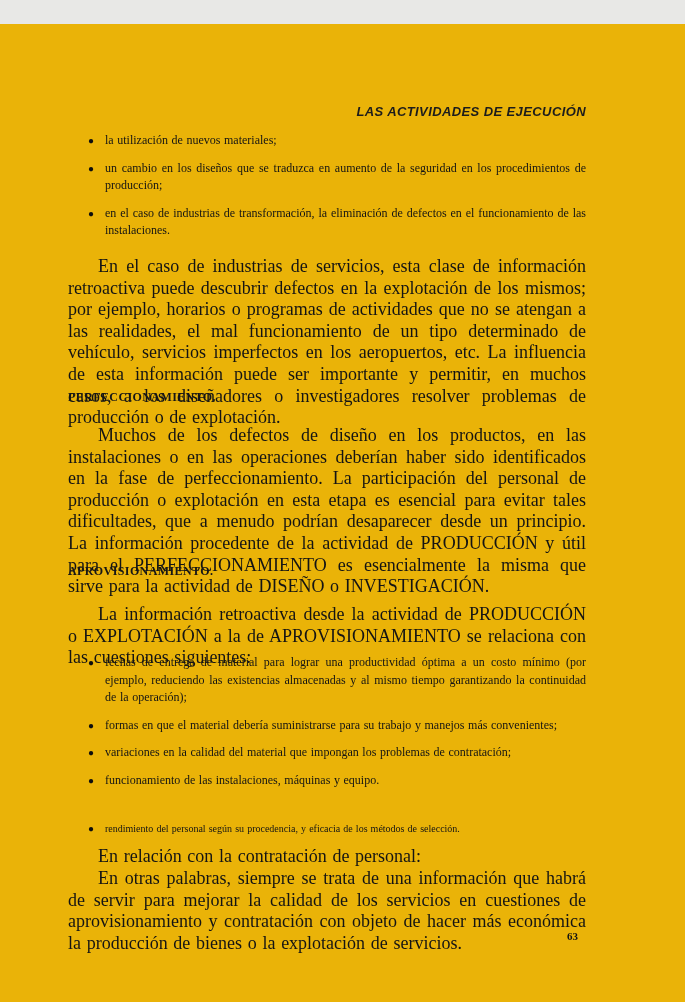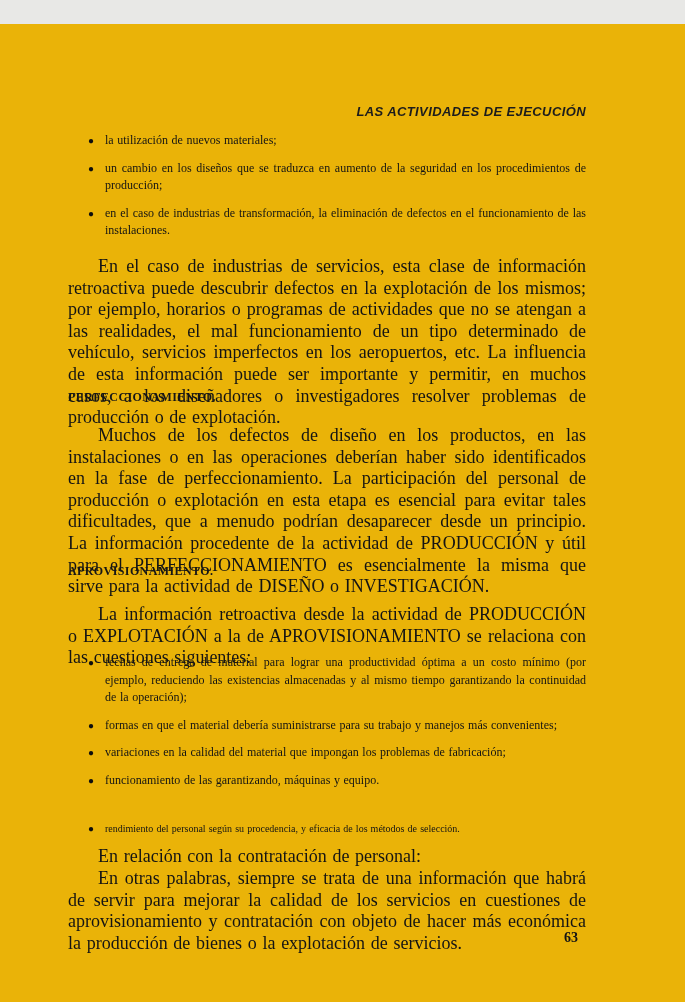--- a/index.html
+++ b/index.html
@@ -75,21 +75,21 @@
     line-height: 17.5px;
     text-align: justify;
     word-spacing: 0.6px;
   }
   .bullets-personnel .bullet-text { font-size: 10px; }
   .page-number {
     top: 906px;
     text-align: right;
     padding-right: 8px;
     box-sizing: border-box;
-    font-size: 14px;
+    font-size: 11px;
     font-weight: bold;
   }
 </style>
 </head>
 <body>
 
 <div class="page">
 
   <div class="block running-header">LAS ACTIVIDADES DE EJECUCIÓN</div>
 
@@ -122,25 +122,25 @@
     <li>
       <span class="bullet-glyph">●</span>
       <span class="bullet-text">fechas de entrega de material para lograr una productividad óptima a un costo mínimo (por ejemplo, reduciendo las existencias almacenadas y al mismo tiempo garantizando la continuidad de la operación);</span>
     </li>
     <li>
       <span class="bullet-glyph">●</span>
       <span class="bullet-text">formas en que el material debería suministrarse para su trabajo y manejos más convenientes;</span>
     </li>
     <li>
       <span class="bullet-glyph">●</span>
-      <span class="bullet-text">variaciones en la calidad del material que impongan los problemas de fabricación;</span>
+      <span class="bullet-text">variaciones en la calidad del material que impongan los problemas de contratación;</span>
     </li>
     <li>
       <span class="bullet-glyph">●</span>
-      <span class="bullet-text">funcionamiento de las garantizando, máquinas y equipo.</span>
+      <span class="bullet-text">funcionamiento de las instalaciones, máquinas y equipo.</span>
     </li>
   </ul>
 
   <p class="block para para-lead">En relación con la contratación de personal:</p>
 
   <ul class="block bullet-list bullets-personnel">
     <li>
       <span class="bullet-glyph">●</span>
       <span class="bullet-text">rendimiento del personal según su procedencia, y eficacia de los métodos de selección.</span>
     </li>

